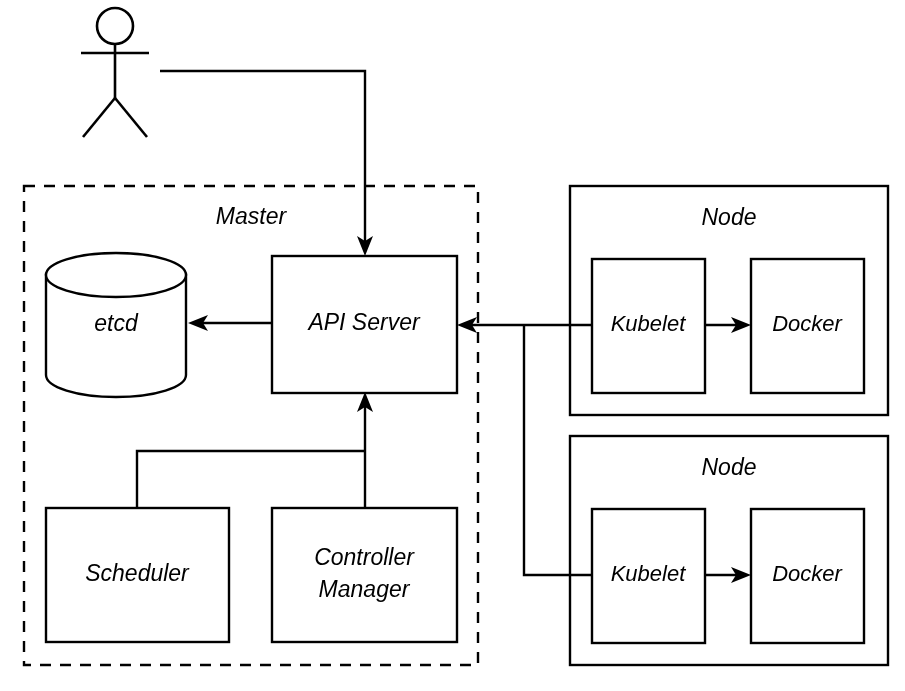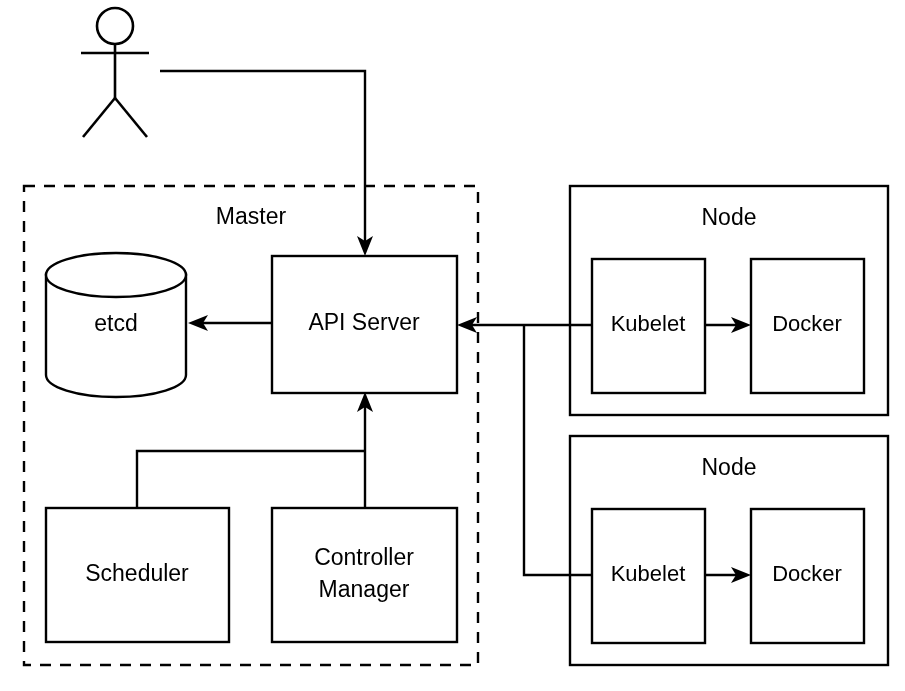--- a/index.html
+++ b/index.html
@@ -11,20 +11,21 @@
     width: 905px;
     height: 691px;
     font-family: "Liberation Sans", sans-serif;
     overflow: hidden;
   }
   #diagram-root {
     position: relative;
     width: 770px;
     height: 691px;
     background: #ffffff;
+    font-style: italic;
   }
   svg.canvas {
     position: absolute;
     top: 0;
     left: 0;
     width: 905px;
     height: 691px;
   }
   .shape-rect {
     fill: #ffffff;

